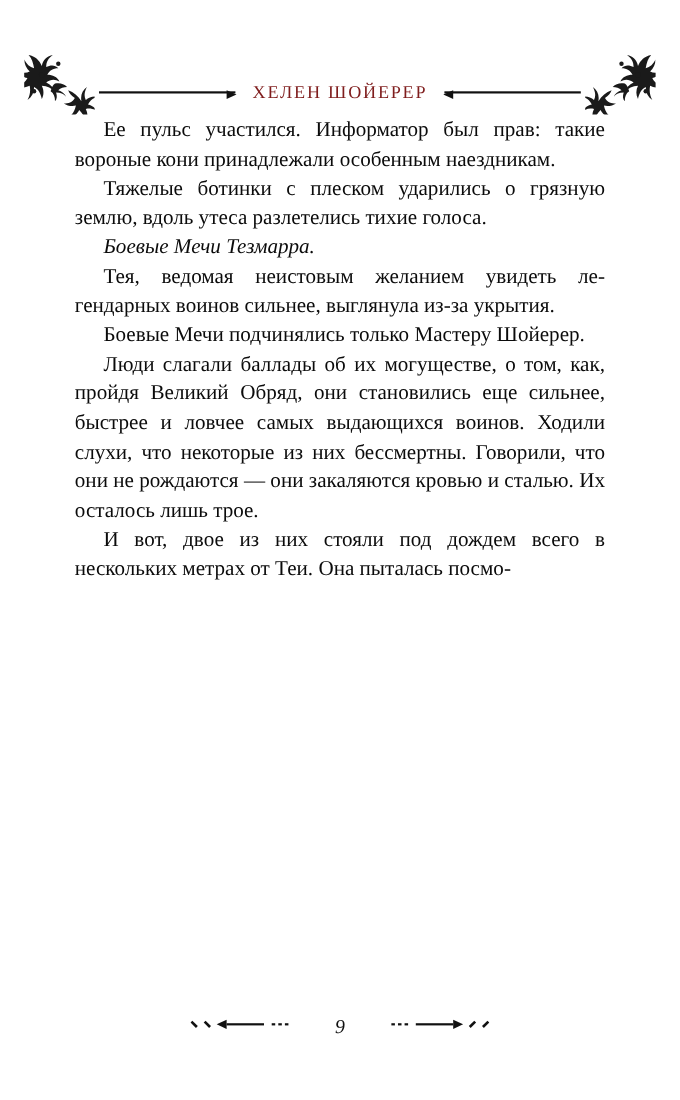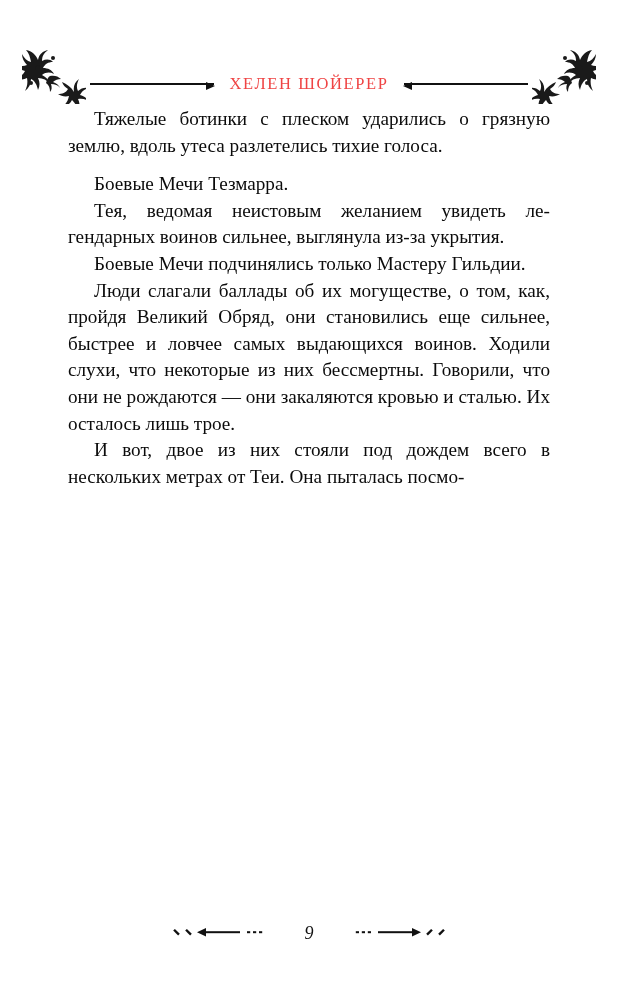--- a/index.html
+++ b/index.html
@@ -61,21 +61,21 @@
   .rule-line.right::before {
     left: -1px;
     border-right: 9px solid #111;
   }
   .running-head {
     font-family: "Liberation Serif", serif;
     font-size: 16.5px;
     letter-spacing: 1.6px;
     white-space: nowrap;
     text-transform: uppercase;
-    color: #ef4444;
+    color: #7f1d1d;
     padding: 0 6px;
   }
   .corner {
     position: absolute;
     top: -6px;
     width: 64px;
     height: 58px;
     color: #1a1a1a;
   }
   .corner.left  { left: -6px; }
@@ -94,21 +94,21 @@
     hyphens: manual;
   }
   .content p {
     margin: 0;
     text-indent: 26px;
   }
   .content p.noindent {
     text-indent: 0;
   }
   .content p.italic {
-    margin-top: 12px;
+    font-style: italic;
   }
 
   
   .footer {
     position: absolute;
     bottom: 56px;
     left: 0;
     width: 100%;
     display: flex;
     align-items: center;
@@ -161,24 +161,25 @@
           <circle cx="16" cy="22" r="2.6"></circle>
           <circle cx="31" cy="12" r="2"></circle>
           <circle cx="9" cy="37" r="2"></circle>
           <path d="M40 36c5 2 9 5 12 10-1-6 1-10 5-13-2 4-3 8-1 12 3-3 7-4 11-3-4 1-7 3-9 7 4 1 7 3 9 7-3-3-7-4-11-3 2 4 2 8 0 12-1-5-3-8-6-11-2 4-6 7-10 7 4-3 6-6 7-11-4 1-8 0-11-2 4 0 8-1 10-5-3-2-5-4-6-7z"></path>
         </g>
       </svg>
     </span>
   </div>
 
   <div class="content" id="body-text">
+      <p>Ее пульс участился. Информатор был прав: та­кие вороные кони принадлежали особенным на­ездникам.</p>
       <p>Тяжелые ботинки с плеском ударились о гря­зную землю, вдоль утеса разлетелись тихие голоса.</p>
       <p class="italic">Боевые Мечи Тезмарра.</p>
       <p>Тея, ведомая неистовым желанием увидеть ле­гендарных воинов сильнее, выглянула из-за укры­тия.</p>
-      <p>Боевые Мечи подчинялись только Мастеру Гильдии.</p>
+      <p>Боевые Мечи подчинялись только Мастеру Шойерер.</p>
       <p>Люди слагали баллады об их могуществе, о том, как, пройдя Великий Обряд, они становились еще сильнее, быстрее и ловчее самых выдающихся воинов. Ходили слухи, что некоторые из них бес­смертны. Говорили, что они не рождаются — они закаляются кровью и сталью. Их осталось лишь трое.</p>
       <p>И вот, двое из них стояли под дождем всего в нескольких метрах от Теи. Она пыталась посмо-</p>
     </div>
 
   <div class="footer">
     <span class="orn">
       <svg width="120" height="14" viewBox="0 0 120 14" aria-hidden="true">
         <g fill="#111">
           <rect x="0" y="6" width="7" height="2.4" transform="rotate(45 3.5 7.2)"></rect>
           <rect x="12" y="6" width="7" height="2.4" transform="rotate(45 15.5 7.2)"></rect>

